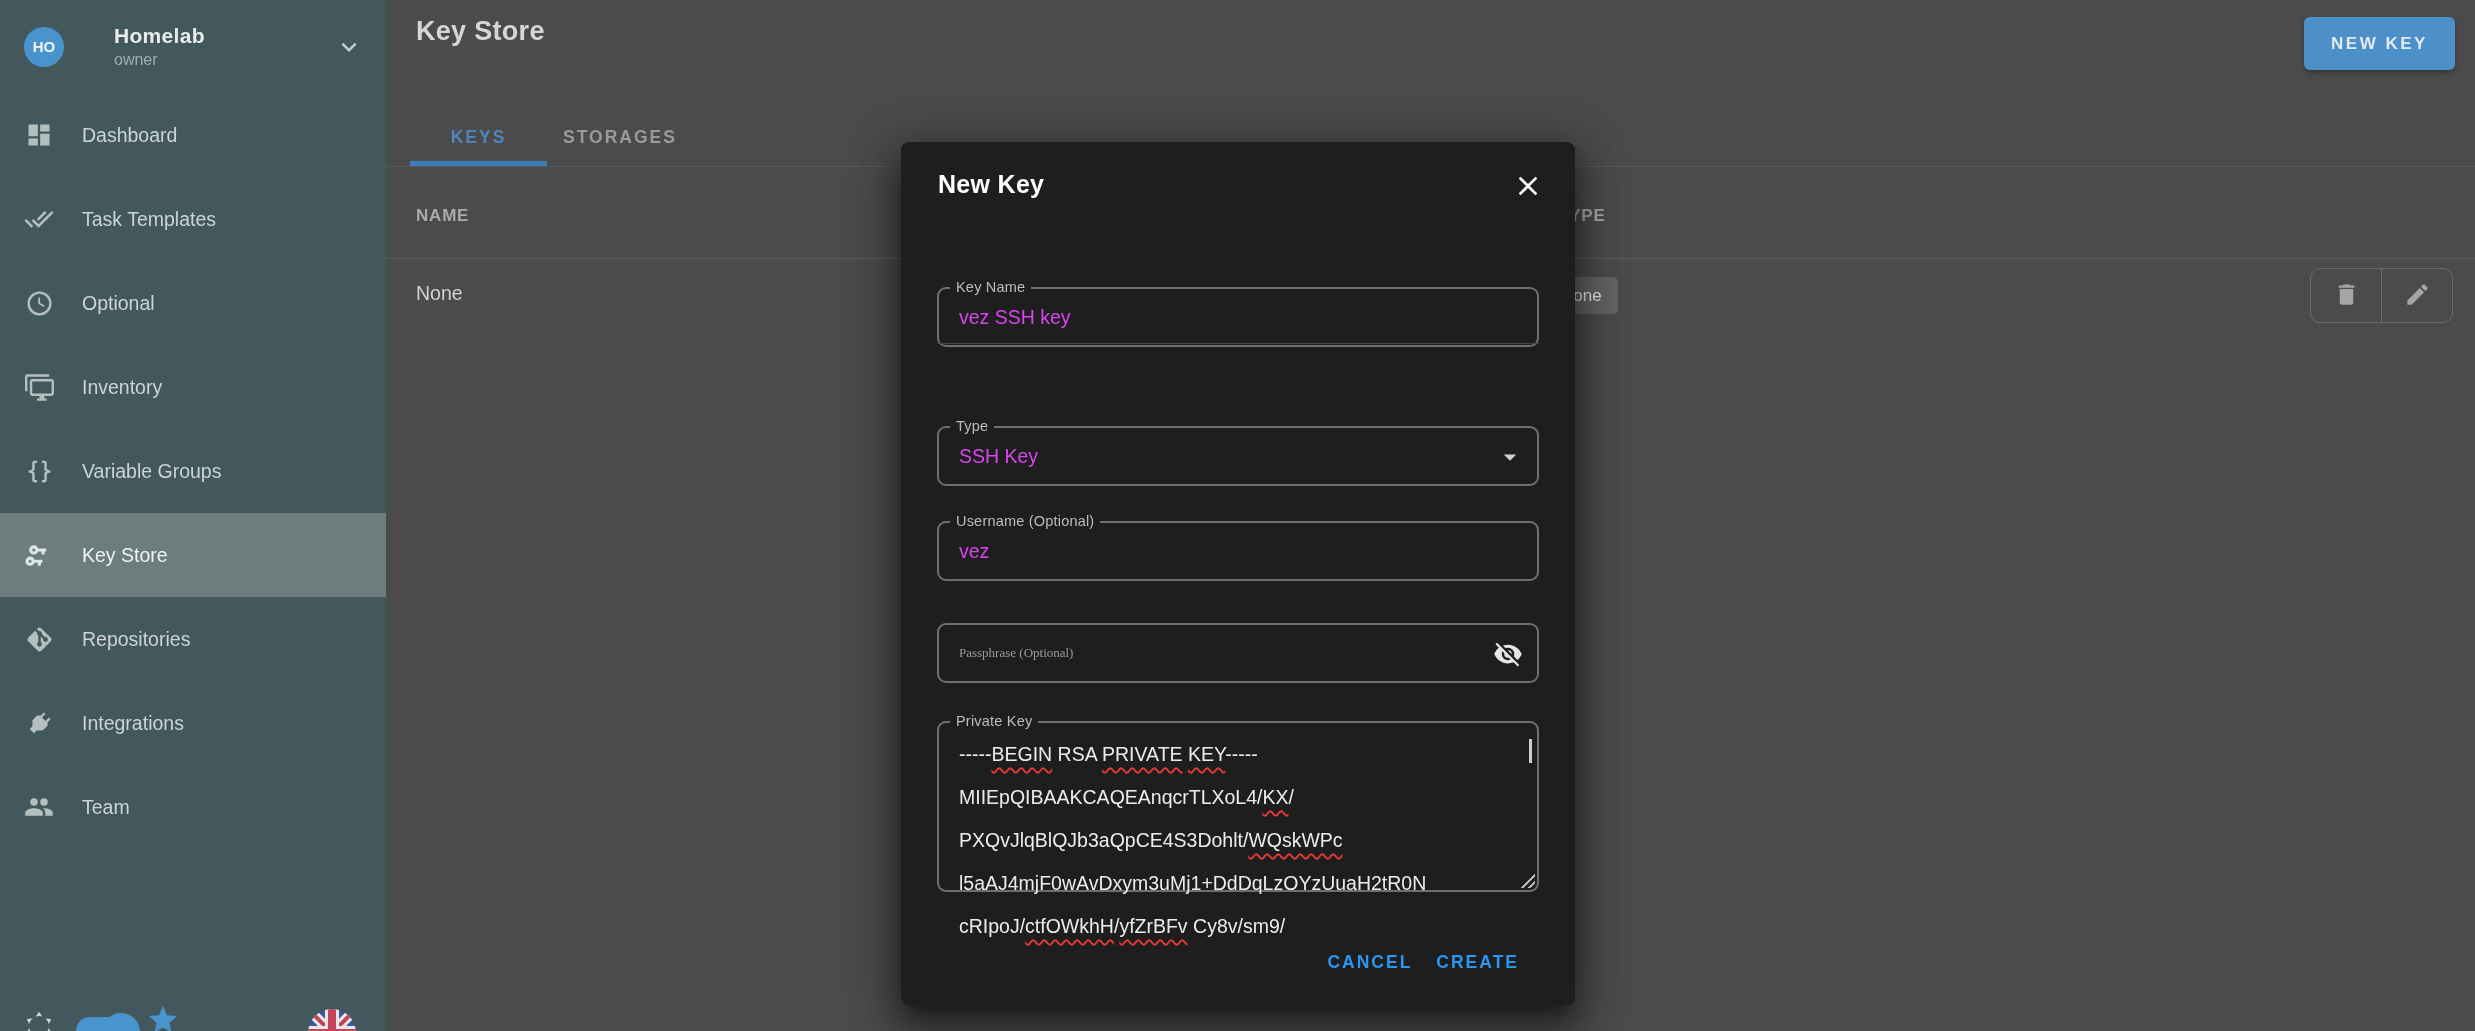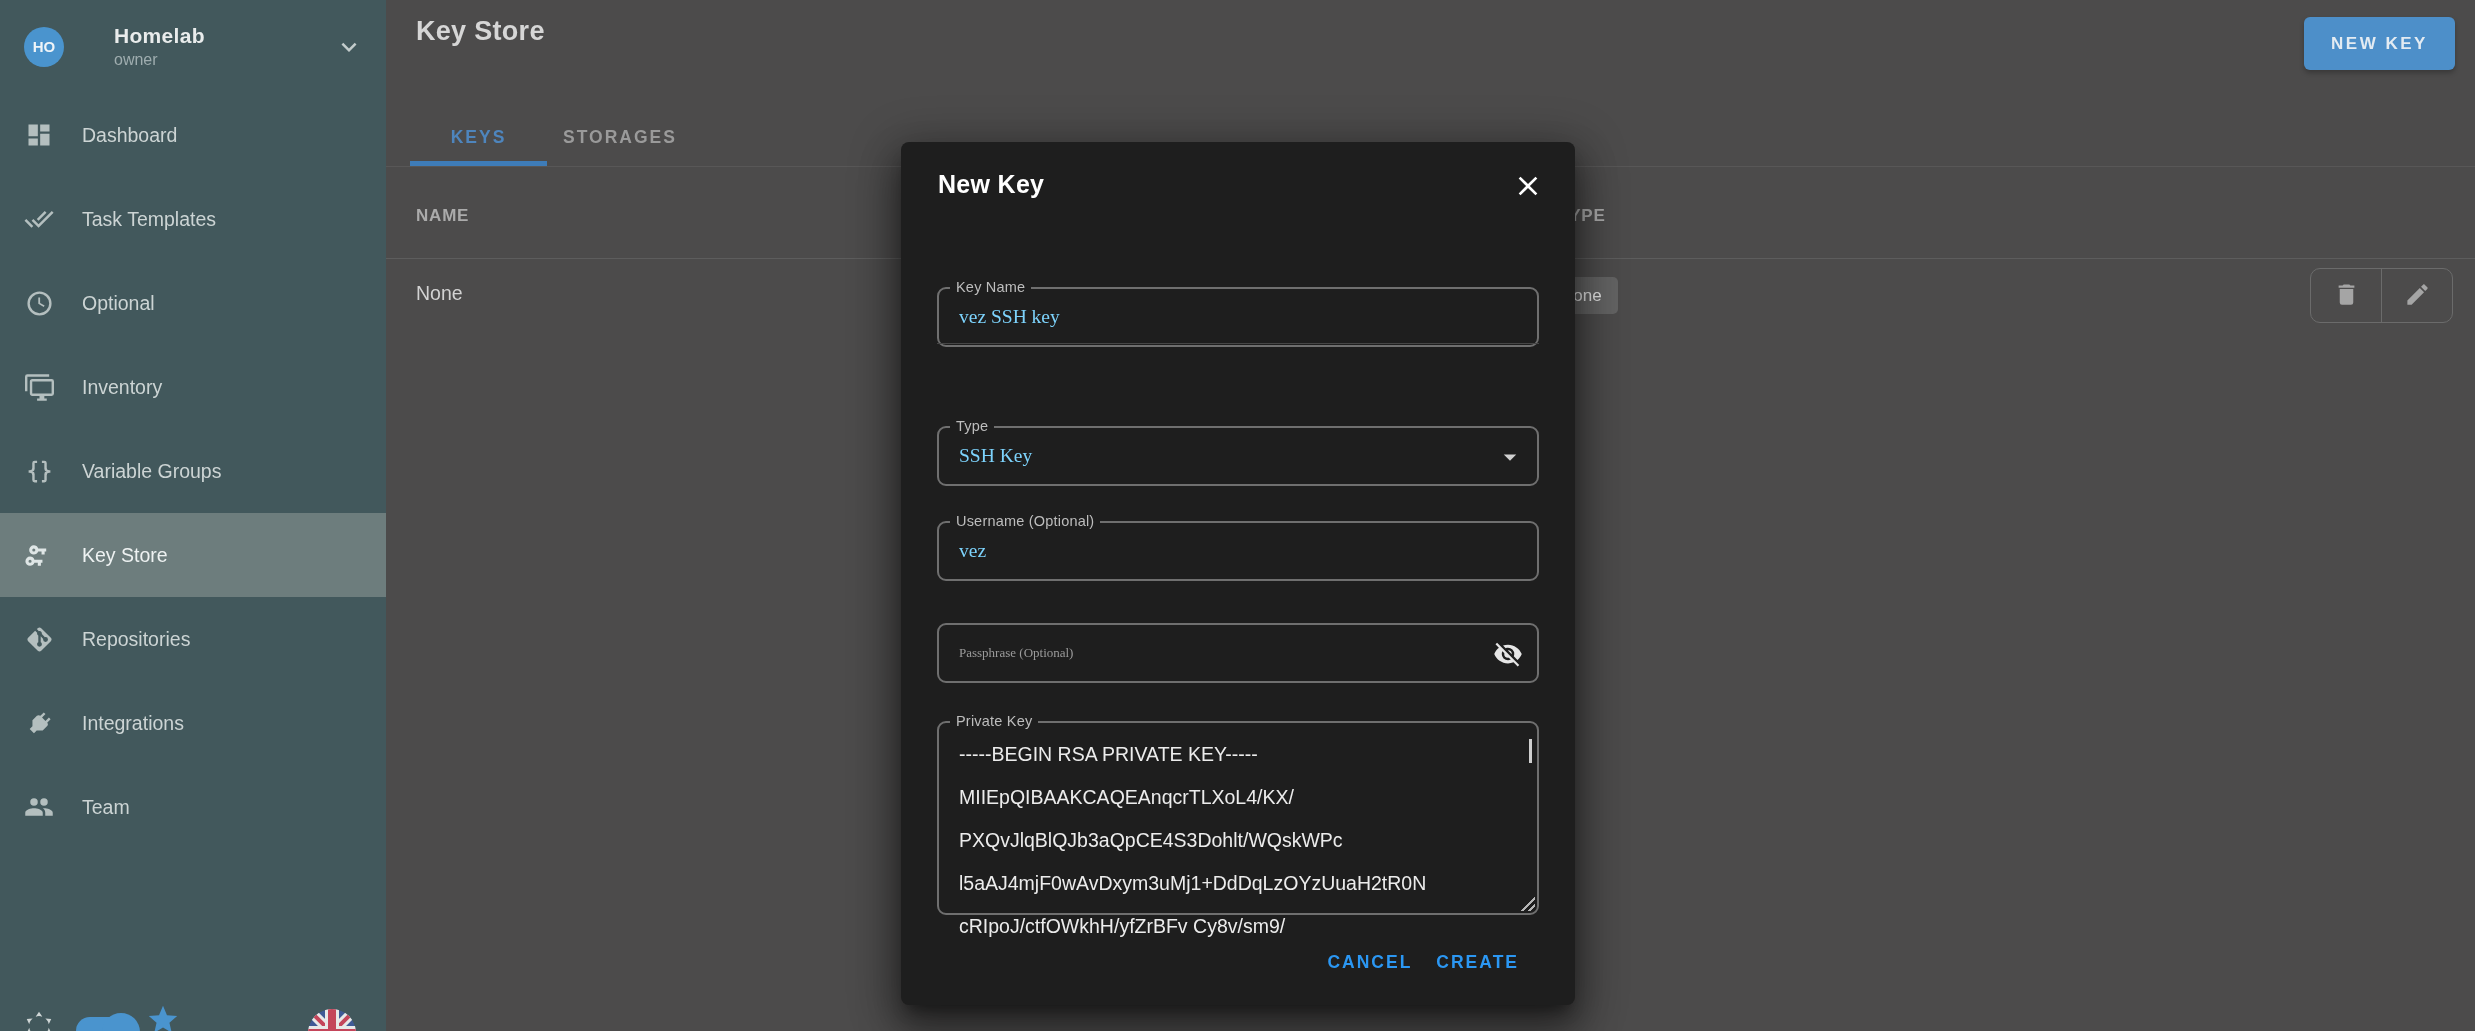--- a/index.html
+++ b/index.html
@@ -76,36 +76,36 @@
   .modal-title { position:absolute; left:37px; top:28px; font-size:25px; font-weight:bold;
                  color:#fff; letter-spacing:.3px; }
   .modal-close { position:absolute; right:28px; top:26px; width:38px; height:38px;
                  background:none; border:none; color:#fff; cursor:pointer;
                  display:flex; align-items:center; justify-content:center; }
   .ofield { position:absolute; left:36px; width:602px; height:60px;
             border:2px solid #6f6f6f; border-radius:9px; display:flex; align-items:center;
             padding:0 20px;margin-top:44px; }
   .flabel { position:absolute; top:-10px; left:11px; background:#1e1e1e; padding:0 6px;
             font-size:14.5px; color:#bdbdbd; letter-spacing:.2px; }
-  .fvalue { font-size:19.5px; color:#7dd3fc;font-family:Liberation Serif, serif; }
+  .fvalue { font-size:19.5px; color:#d946ef; }
   .fplaceholder { font-size:13px; color:#9b9b9b;font-family:Liberation Serif, serif; }
   .field-keyname { top:101px; }
   .modal-divider { position:absolute; left:36px; width:602px; top:201px; height:1px;
                    background:#464646; }
   .field-type { top:240px; cursor:pointer; }
   .caret { position:absolute; right:12px; top:14px; color:#d0d0d0; }
   .field-username { top:335px; }
   .field-passphrase { top:437px; }
   .eye-btn { position:absolute; right:12px; top:13px; width:34px; height:34px; border:none;
              background:none; color:#e6e6e6; cursor:pointer; display:flex;
              align-items:center; justify-content:center; }
-  .field-privatekey { top:535px; height:194px; align-items:flex-start; padding:10px 20px; }
+  .field-privatekey { top:535px; height:171px; align-items:flex-start; padding:10px 20px; }
   .pk-lines { font-size:19.5px; color:#ececec; line-height:43px; white-space:nowrap;
               overflow:hidden; width:560px; }
-  .sq { text-decoration-style:wavy; text-decoration-color:#e53935;
+  .sq { text-decoration:underline; text-decoration-style:wavy; text-decoration-color:#e53935;
         text-decoration-thickness:2px; text-underline-offset:6px; }
   .pk-scroll { position:absolute; right:5px; top:16px; width:3px; height:24px; background:#cfcfcf; }
   .pk-resize { position:absolute; right:2px; bottom:2px; width:17px; height:17px;
                background:repeating-linear-gradient(-45deg, transparent 0 3px, #b5b5b5 3px 5px);
                clip-path:polygon(100% 0, 100% 100%, 0 100%); cursor:nwse-resize; }
   .modal-actions { position:absolute; right:44px; top:800px; display:flex; }
   .txt-btn { background:none; border:none; font-family:inherit; font-size:17.5px;
              font-weight:bold; letter-spacing:2px; color:#2b97f3; cursor:pointer; padding:10px 12px; }
 </style>
 </head>

